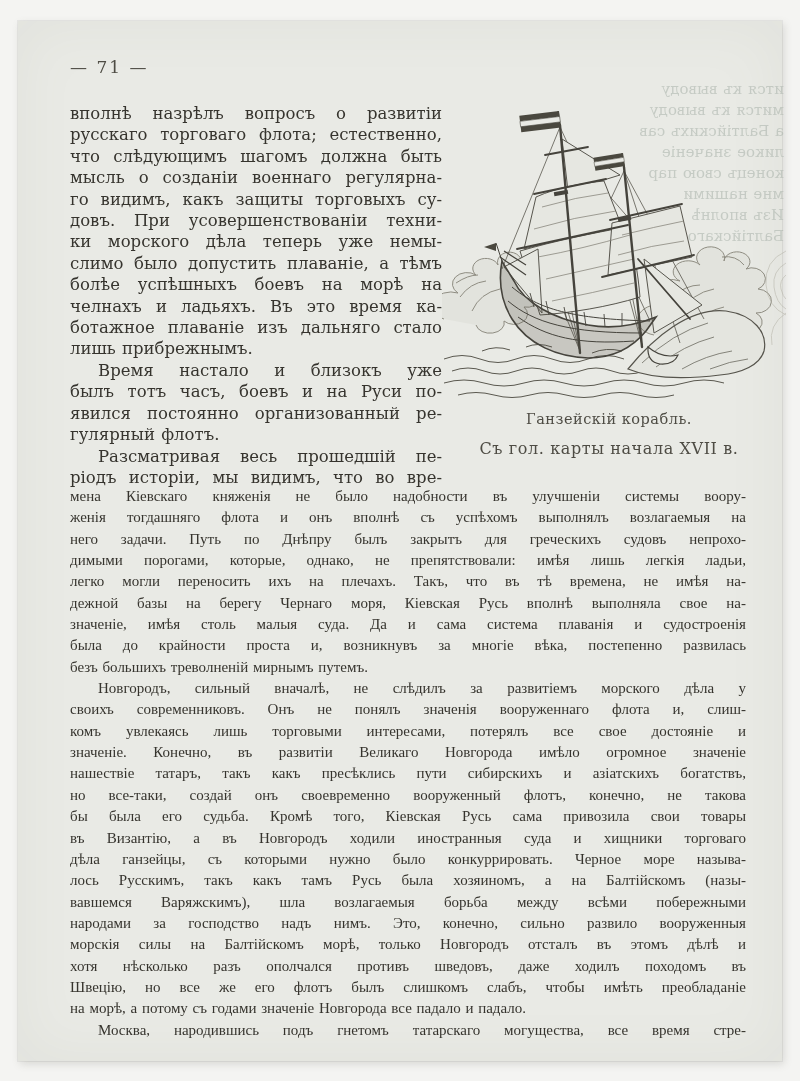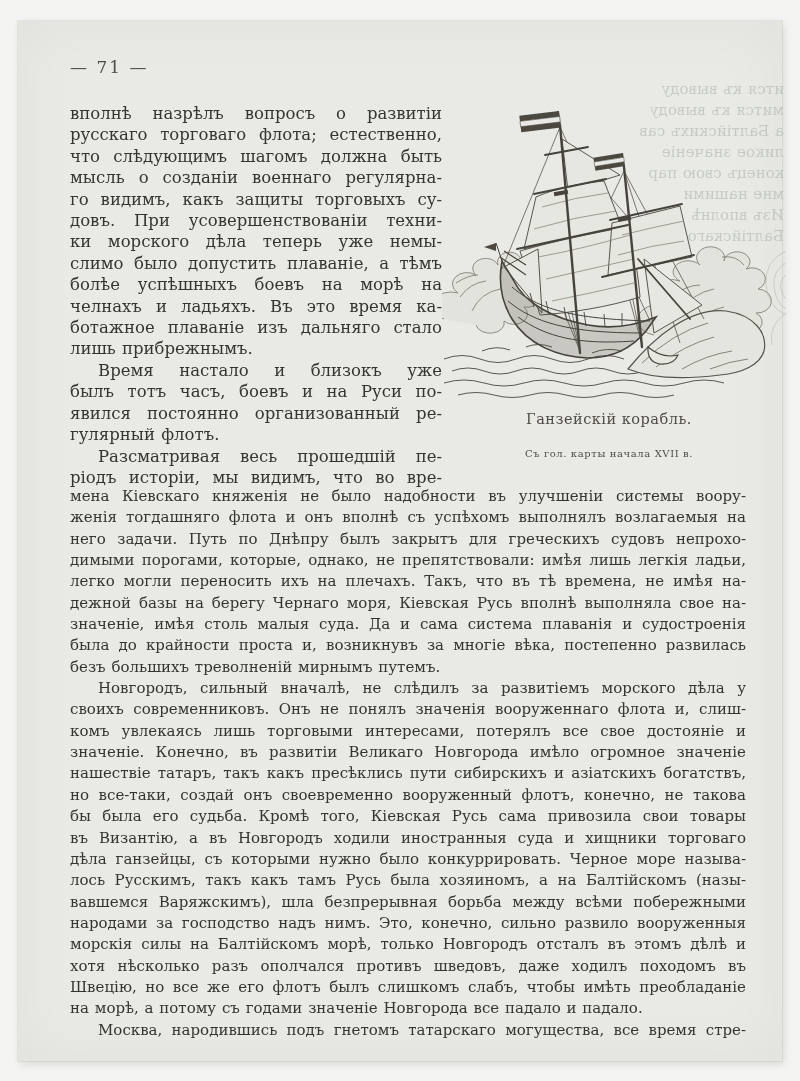--- a/index.html
+++ b/index.html
@@ -21,21 +21,21 @@
   .page-number{
     position:absolute;left:52px;top:36px;width:676px;text-align:left;
     font-size:17px;letter-spacing:2px;color:var(--ink-soft);
   }
   .col-left{
     position:absolute;left:52px;top:82px;width:372px;
     font-size:16.5px;line-height:21.4px;
   }
   .body-block{
     position:absolute;left:52px;top:465px;width:676px;
-    font-size:15px;line-height:21.35px;
+    font-size:15px;line-height:21.35px;font-family:Liberation Serif, serif;
   }
   .line{
     text-align:justify;text-align-last:justify;
     white-space:nowrap;overflow:visible;
     word-spacing:1px;
   }
   .line.parend{text-align-last:left;}
   .line.indent{padding-left:28px;}
   
   .ghost{
@@ -46,21 +46,21 @@
   .ghost .line{text-align:left;text-align-last:left;white-space:nowrap;}
   .figure{
     position:absolute;left:424px;top:86px;width:334px;
   }
   .figure svg{display:block;}
   .caption1{
     margin-top:4px;text-align:center;font-size:14.5px;color:var(--ink-soft);
     letter-spacing:.5px;
   }
   .caption2{
-    margin-top:21px;text-align:center;font-size:10px;color:var(--ink-soft);
+    margin-top:12px;text-align:center;font-size:16px;color:var(--ink-soft);
     letter-spacing:.6px;
   }
   .smudge{position:absolute;left:740px;top:222px;opacity:.5;}
 </style>
 </head>
 <body>
 
 <div class="page">
 
   <div class="page-number">— 71 —</div>
@@ -211,21 +211,21 @@
       <div class="line indent">Новгородъ, сильный вначалѣ, не слѣдилъ за развитіемъ морского дѣла у</div>
       <div class="line">своихъ современниковъ. Онъ не понялъ значенія вооруженнаго флота и, слиш-</div>
       <div class="line">комъ увлекаясь лишь торговыми интересами, потерялъ все свое достояніе и</div>
       <div class="line">значеніе. Конечно, въ развитіи Великаго Новгорода имѣло огромное значеніе</div>
       <div class="line">нашествіе татаръ, такъ какъ пресѣклись пути сибирскихъ и азіатскихъ богатствъ,</div>
       <div class="line">но все-таки, создай онъ своевременно вооруженный флотъ, конечно, не такова</div>
       <div class="line">бы была его судьба. Кромѣ того, Кіевская Русь сама привозила свои товары</div>
       <div class="line">въ Византію, а въ Новгородъ ходили иностранныя суда и хищники торговаго</div>
       <div class="line">дѣла ганзейцы, съ которыми нужно было конкуррировать. Черное море называ-</div>
       <div class="line">лось Русскимъ, такъ какъ тамъ Русь была хозяиномъ, а на Балтійскомъ (назы-</div>
-      <div class="line">вавшемся Варяжскимъ), шла безпрерывная борьба между всѣми побережными</div>
+      <div class="line">вавшемся Варяжскимъ), шла возлагаемыя борьба между всѣми побережными</div>
       <div class="line">народами за господство надъ нимъ. Это, конечно, сильно развило вооруженныя</div>
       <div class="line">морскія силы на Балтійскомъ морѣ, только Новгородъ отсталъ въ этомъ дѣлѣ и</div>
       <div class="line">хотя нѣсколько разъ ополчался противъ шведовъ, даже ходилъ походомъ въ</div>
       <div class="line">Швецію, но все же его флотъ былъ слишкомъ слабъ, чтобы имѣть преобладаніе</div>
       <div class="line parend">на морѣ, а потому съ годами значеніе Новгорода все падало и падало.</div>
       <div class="line indent">Москва, народившись подъ гнетомъ татарскаго могущества, все время стре-</div>
     </div>
 
   <svg class="smudge" width="28" height="110" viewBox="0 0 28 110">
     <g fill="none" stroke="#b0aea2" stroke-width="1">

